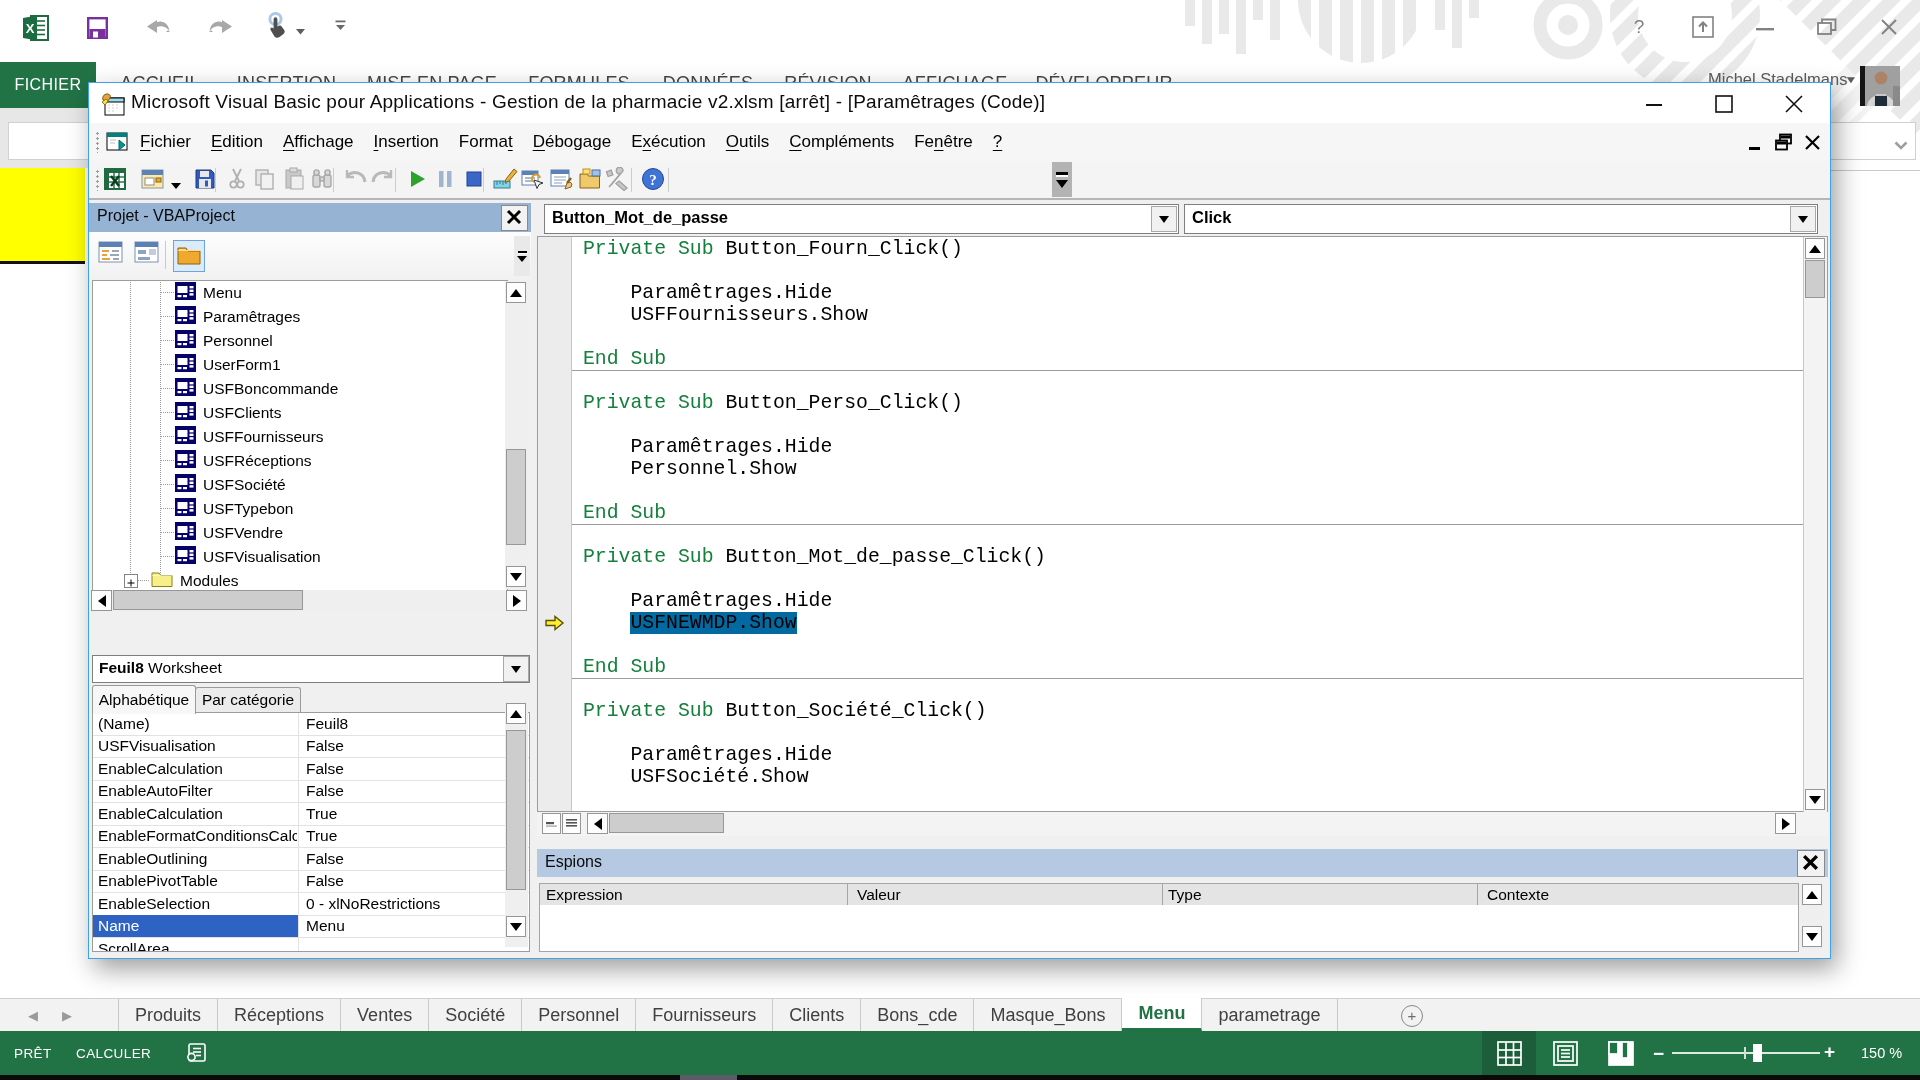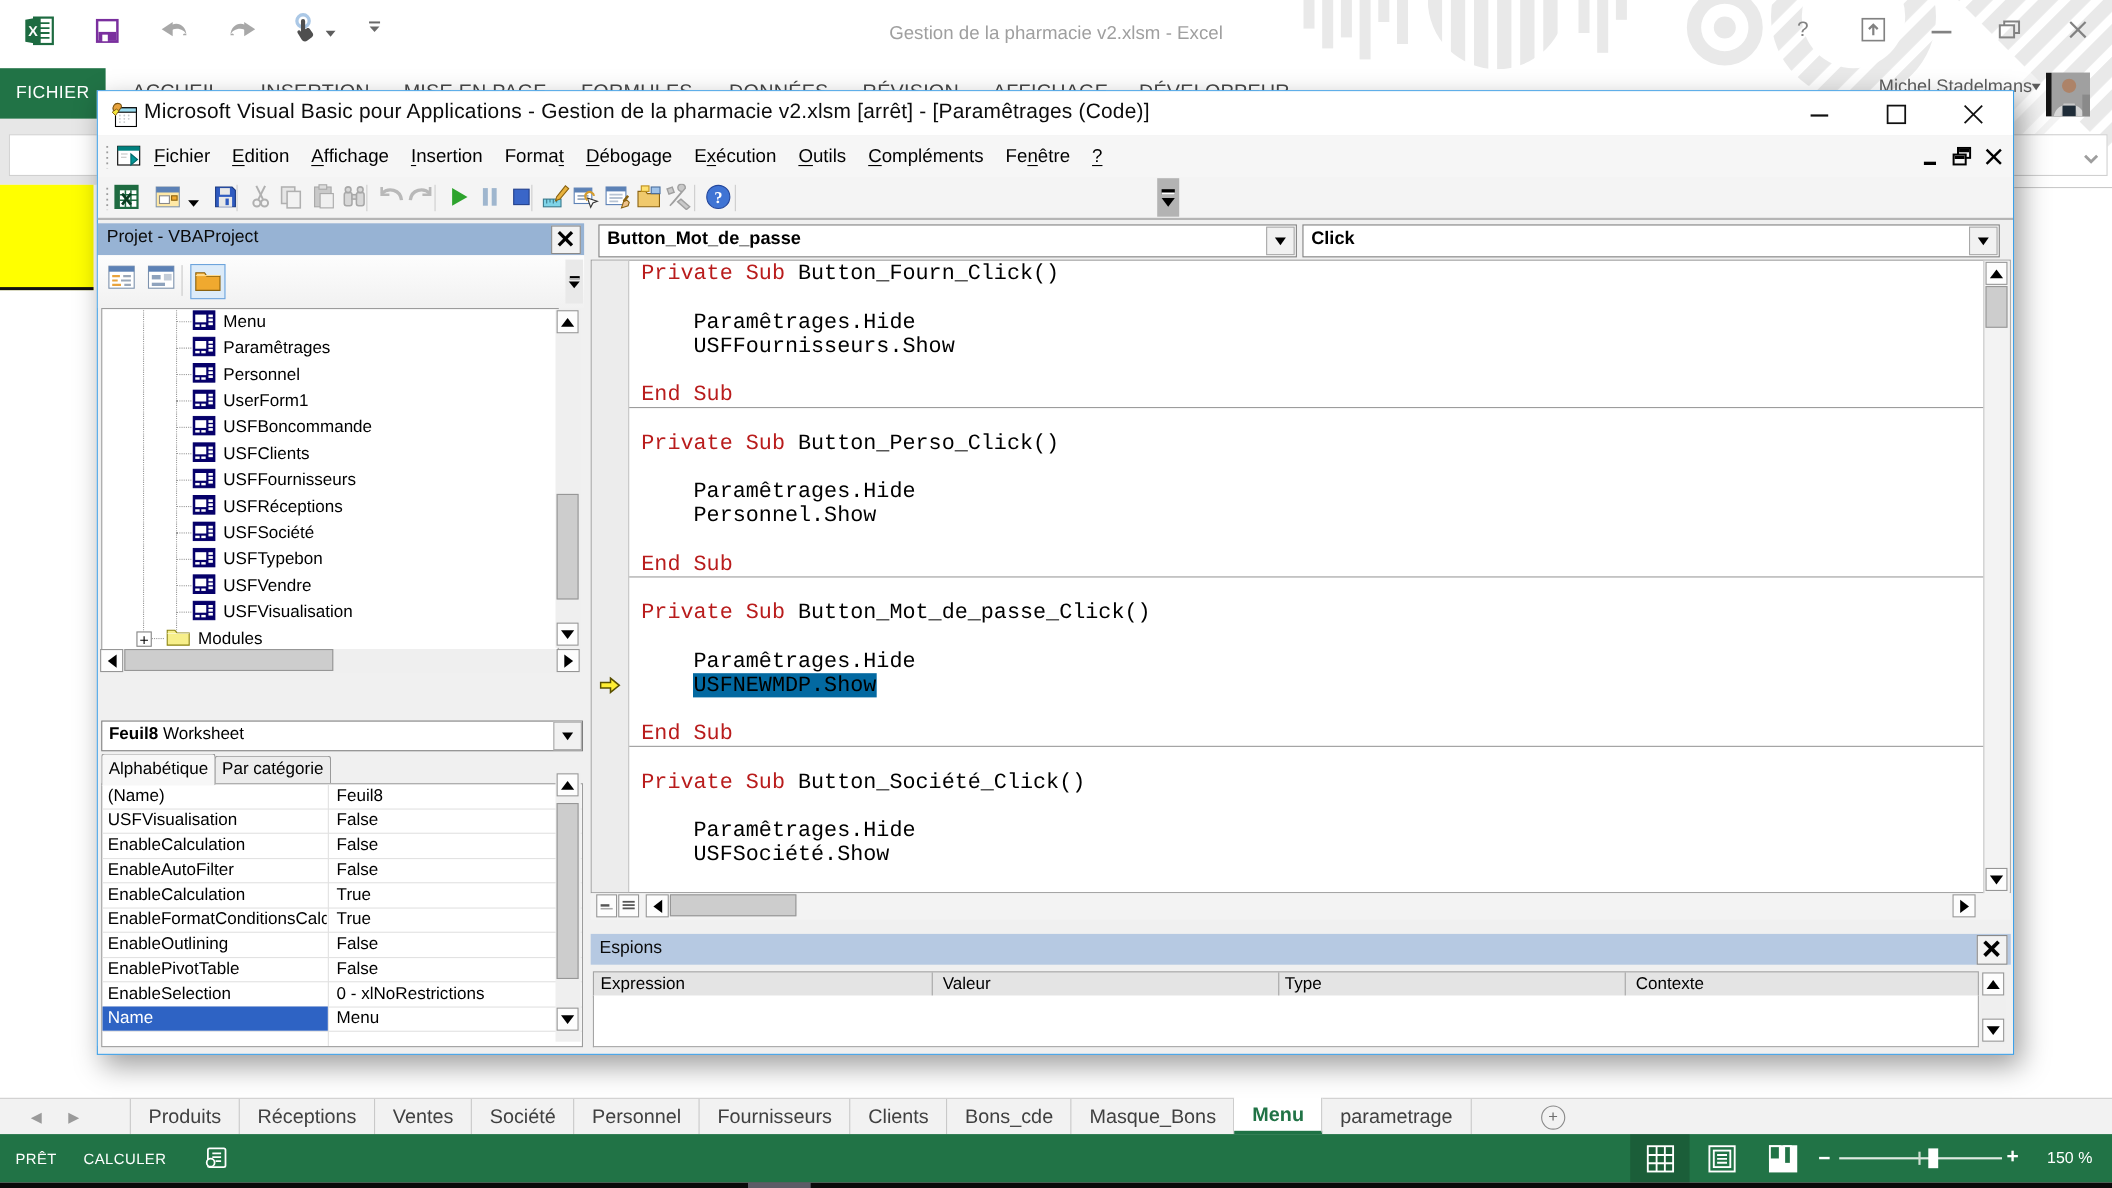--- a/index.html
+++ b/index.html
@@ -90,21 +90,21 @@
 .pdivider{position:absolute;left:205px;top:0;width:1px;height:100%;background:#e2e2e2;}
 
 .code-combo{position:absolute;top:4px;height:28px;background:#fff;border:1px solid #7e7e7e;}
 .code-combo .cc-text{position:absolute;left:7px;top:3px;font-size:16.5px;font-weight:bold;}
 .dd-btn{position:absolute;right:1px;top:1px;width:24px;height:24px;background:#f1f1f1;border:1px solid #a8a8a8;display:flex;align-items:center;justify-content:center;}
 .dd-btn .tri{width:0;height:0;border-left:5.5px solid transparent;border-right:5.5px solid transparent;border-top:7px solid #000;}
 #code-area{position:absolute;left:0;top:36px;width:1291px;height:576px;background:#fff;border:1px solid #9c9c9c;box-sizing:border-box;}
 #code-margin{position:absolute;left:0;top:0;width:33px;height:100%;background:#ececec;border-right:1px solid #c7c7c7;}
 #code-lines{position:absolute;left:34px;top:0;width:1233px;height:100%;font-family:"Liberation Mono","DejaVu Sans Mono",monospace;font-size:19.8px;}
 .cline{position:absolute;left:0;width:100%;height:22px;line-height:22px;white-space:pre;padding-left:11px;box-sizing:border-box;}
-.cline .k{color:#b91c1c;}
+.cline .k{color:#15803d;}
 .cline .hl{background:#0369a1;color:#000;}
 .cline.sep{border-top:1px solid #9c9c9c;}
 #code-vsb{position:absolute;right:0;top:0;width:23px;height:576px;background:#f3f3f3;border-left:1px solid #c7c7c7;}
 #code-hsb{position:absolute;left:0;top:612px;width:1291px;height:24px;background:#f3f3f3;}
 #cur-arrow{position:absolute;left:7px;}
 
 #watch-header{position:absolute;left:2px;top:34px;width:1258px;height:22px;background:#e4e4e4;border:1px solid #a5a5a5;}
 .wcol{position:absolute;top:2px;font-size:15.5px;color:#000;}
 .wdiv{position:absolute;top:0;width:1px;height:100%;background:#a5a5a5;}
 #watch-body{position:absolute;left:2px;top:56px;width:1258px;height:46px;background:#fff;border:1px solid #a5a5a5;border-top:none;}
@@ -195,21 +195,20 @@
           <path d="M10.6 8.2 a1.9 1.9 0 0 1 3.8 0 V15.5 l1.4 -0.7 c1.2 -0.6 2.4 -0.1 3 0.9 l2.4 3.4 c0.9 1.3 0.6 2.8 -0.7 3.8 l-4 3 c-1.9 1.4 -4.2 0.9 -5.3 -1 l-3.6 -6 c-1.1 -1.9 1.5 -3.4 2.7 -1.6 l0.3 0.5 z" fill="#4f4f4f"></path>
         </svg></span>
     <span class="abs" style="left:296px;top:22px"><svg width="10" height="8" viewBox="0 0 10 8">
           <path d="M0 1 h9 l-4.5 5.5 z" fill="#5d5d5d"></path>
         </svg></span>
     <span class="abs" style="left:334px;top:18px"><svg width="14" height="12" viewBox="0 0 14 12">
           <rect x="1.5" y="0.5" width="10" height="1.8" fill="#6a6a6a"></rect>
           <path d="M2 5 h9 l-4.5 5 z" fill="#6a6a6a"></path>
         </svg></span>
   </div>
-  <div id="xl-title-text">Gestion de la pharmacie v2.xlsm - Excel</div>
 
   <span class="xl-winbtn" style="left:1624px"><svg width="16" height="22" viewBox="0 0 16 22">
         <text x="8" y="17" text-anchor="middle" font-size="19" fill="#828282" font-family="Liberation Sans,sans-serif">?</text>
       </svg></span>
   <span class="xl-winbtn" style="left:1688px"><svg width="22" height="22" viewBox="0 0 22 22" fill="none" stroke="#828282" stroke-width="1.6">
         <rect x="1" y="1" width="20" height="20"></rect>
         <path d="M11 16 V7 M7 10.5 L11 6.5 L15 10.5" stroke-width="2"></path>
       </svg></span>
   <span class="xl-winbtn" style="left:1750px"><svg width="22" height="22" viewBox="0 0 22 22">
         <rect x="2" y="12" width="18" height="2.4" fill="#828282"></rect>
@@ -848,20 +847,25 @@
             <div class="prow" style="top: 179.6px;">
               <span class="pnamebox"></span>
               <span class="pname">EnableSelection</span>
               <span class="pval">0 - xlNoRestrictions</span>
             </div>
             <div class="prow sel" style="top: 202.05px;">
               <span class="pnamebox"></span>
               <span class="pname">Name</span>
               <span class="pval">Menu</span>
             </div>
+            <div class="prow" style="top: 224.5px;">
+              <span class="pnamebox"></span>
+              <span class="pname">ScrollArea</span>
+              <span class="pval"></span>
+            </div>
           </div>
         <div class="sb-track-v" style="left:416px;top:89px;width:23px;height:245px">
           <div class="sb-btn" style="left:1px;top:1px;width:20px;height:21px">
               <span class="arr up"></span>
             </div>
           <div class="sb-thumb" style="left:1px;top:28px;width:20px;height:160px"></div>
           <div class="sb-btn" style="left:1px;top:214px;width:20px;height:21px">
               <span class="arr down"></span>
             </div>
         </div>

